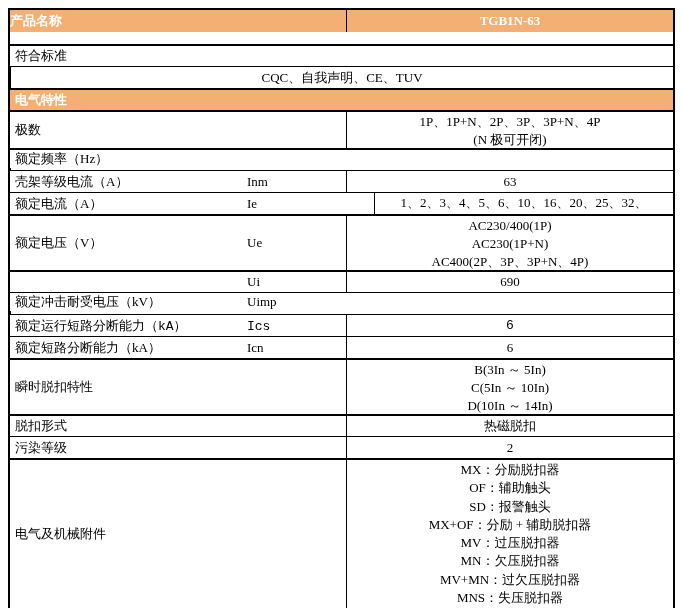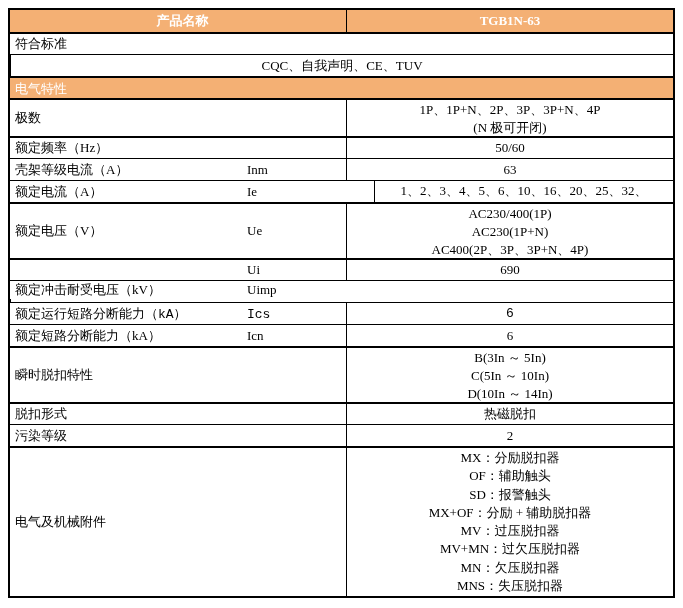--- a/index.html
+++ b/index.html
@@ -6,43 +6,43 @@
   * { margin:0; padding:0; box-sizing:border-box; }
   html,body { width:683px; height:608px; background:#FFFFFF; overflow:hidden; }
   body { font-family:"Liberation Serif","DejaVu Serif",serif; font-size:13px; color:var(--body-text); }
   .page { position:relative; width:683px; height:608px; }
   .spec-table { position:absolute; left:8px; top:8px; width:667px; border:2px solid var(--border); background:#FFFFFF; }
   .row { display:flex; flex-direction:row; border-top:1px solid var(--border); }
   .row.thick { border-top-width:2px; }
   .header-row { height:22px; border-top:none; background:var(--accent); color:var(--header-text); font-weight:bold; }
   .cell { overflow:hidden; }
   .label-cell { width:336px; position:relative; display:flex; align-items:center; padding-left:5px; }
-  .header-row .label-cell { justify-content:center; padding-left:9px; }
+  .header-row .label-cell { padding-left:0; }
   .value-cell { flex:1; border-left:1px solid var(--border); display:flex; flex-direction:column; justify-content:space-around; align-items:center; text-align:center; padding:1px 20px; }
   .header-row .value-cell { justify-content:center; }
-  .section-row { height:22px; background:var(--accent); color:var(--header-text); font-weight:normal; align-items:flex-end; padding-left:5px; border-top-width:2px; }
+  .section-row { height:22px; background:var(--accent); color:var(--header-text); font-weight:bold; align-items:center; padding-left:5px; border-top-width:2px; }
   .sym { position:absolute; left:237px; top:50%; transform:translateY(-50%); white-space:nowrap; }
   .lbl { white-space:nowrap; }
   .vline { white-space:pre-wrap; line-height:18px; }
 </style>
 </head>
 <body>
 
 <div class="page">
   <div class="spec-table">
     <div class="row header-row">
       <div class="cell label-cell">
         <span class="lbl">产品名称</span>
       </div>
       <div class="cell value-cell">
         <span class="vline">TGB1N-63</span>
       </div>
     </div>
     <div id="rows-container">
-        <div class="row data-row thick" style="height: 22px;">
+        <div class="row data-row thick" style="height: 22px; margin-top: 12px;">
           <div class="cell label-cell">
             <span class="lbl">符合标准</span>
           </div>
         </div>
         <div class="row data-row" style="height: 22px;">
           <div class="cell value-cell">
             <div class="vline">CQC、自我声明、CE、TUV</div>
           </div>
         </div>
         <div class="row section-row thick">
@@ -50,21 +50,21 @@
         </div>
         <div class="row data-row thick" style="height: 38px;">
           <div class="cell label-cell">
             <span class="lbl">极数</span>
           </div>
           <div class="cell value-cell">
             <div class="vline">1P、1P+N、2P、3P、3P+N、4P</div>
             <div class="vline">(N 极可开闭)</div>
           </div>
         </div>
-        <div class="row data-row thick" style="height: 22px;">
+        <div class="row data-row thick" style="height: 22px; flex-direction: column;">
           <div class="cell label-cell">
             <span class="lbl">额定频率（Hz）</span>
           </div>
           <div class="cell value-cell">
             <div class="vline">50/60</div>
           </div>
         </div>
         <div class="row data-row" style="height: 22px;">
           <div class="cell label-cell">
             <span class="lbl">壳架等级电流（A）</span>
@@ -158,20 +158,20 @@
         <div class="row data-row thick" style="height: 150px;">
           <div class="cell label-cell">
             <span class="lbl">电气及机械附件</span>
           </div>
           <div class="cell value-cell">
             <div class="vline">MX：分励脱扣器</div>
             <div class="vline">OF：辅助触头</div>
             <div class="vline">SD：报警触头</div>
             <div class="vline">MX+OF：分励 + 辅助脱扣器</div>
             <div class="vline">MV：过压脱扣器</div>
+            <div class="vline">MN：欠压脱扣器</div>
             <div class="vline">MV+MN：过欠压脱扣器</div>
-            <div class="vline">MN：欠压脱扣器</div>
             <div class="vline">MNS：失压脱扣器</div>
           </div>
         </div>
       </div>
   </div>
 </div>
 
 </body></html>

